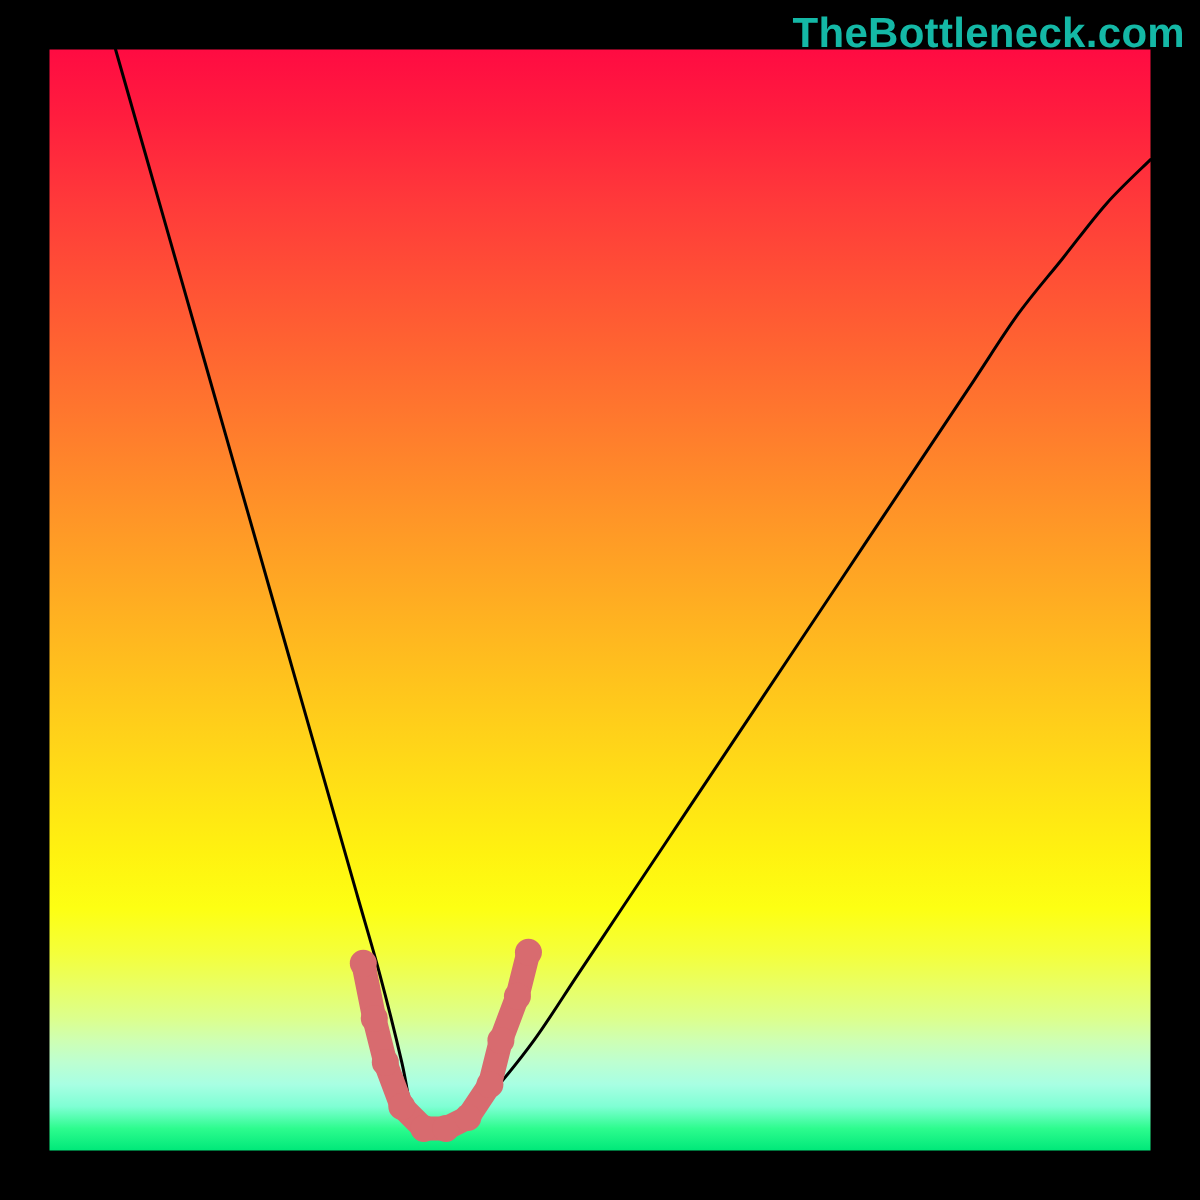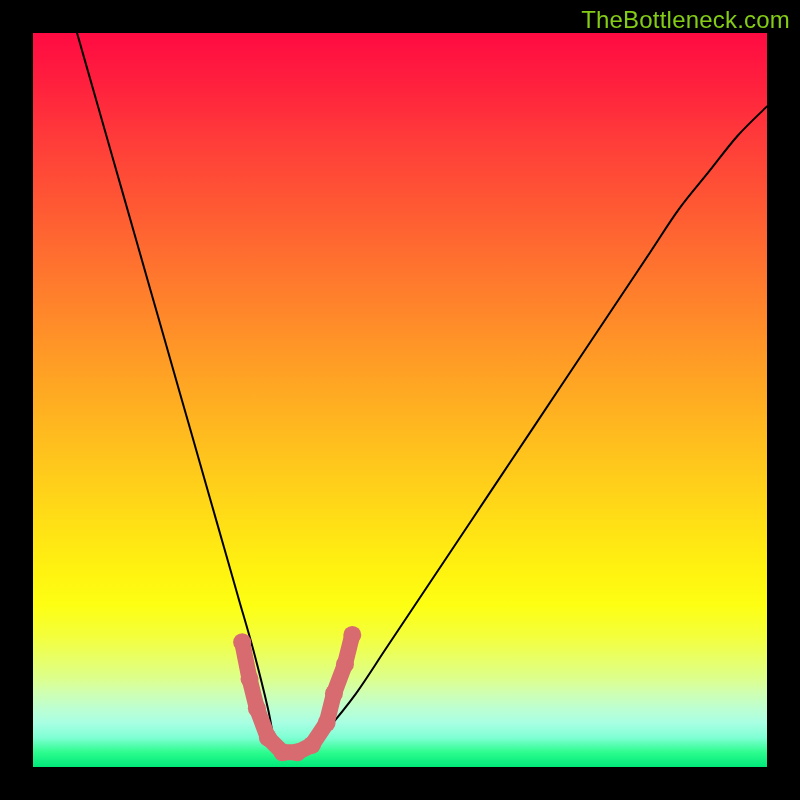--- a/index.html
+++ b/index.html
@@ -43,24 +43,25 @@
       #a8ffe3 94%,
       #7fffd4 96%,
       #2dfc8e 98%,
       #00e879 100%
     );
   }
   .watermark {
     position: absolute;
     top: 6px;
     right: 10px;
-    color: #84cc16;
-    font-size: 24px;
+    color: #14b8a6;
+    font-size: 28px;
     letter-spacing: 0.2px;
     user-select: none;
+    font-weight: bold;
   }
   svg.curve {
     position: absolute;
     left: 0; top: 0;
     width: 734px; height: 734px;
     overflow: visible;
   }
   .black-stroke {
     stroke: #000;
     stroke-width: 2;

